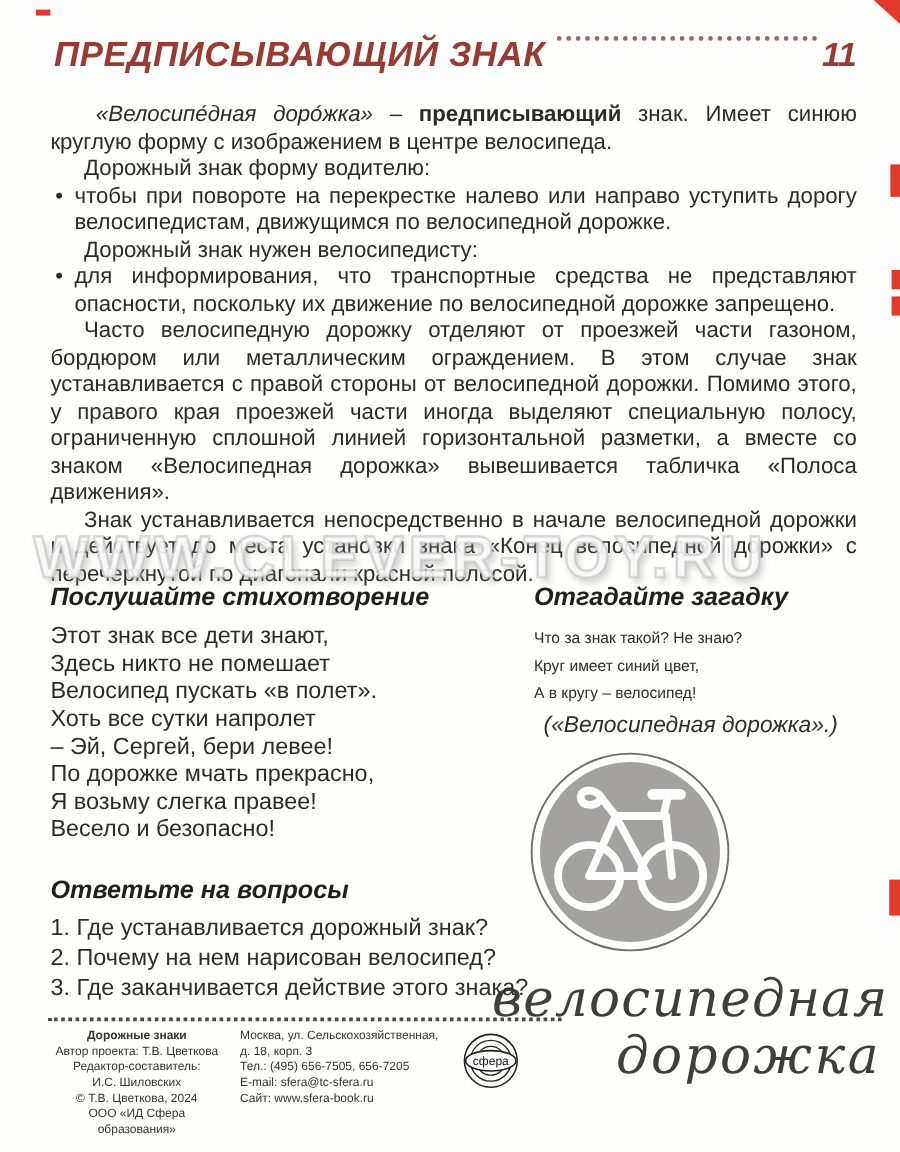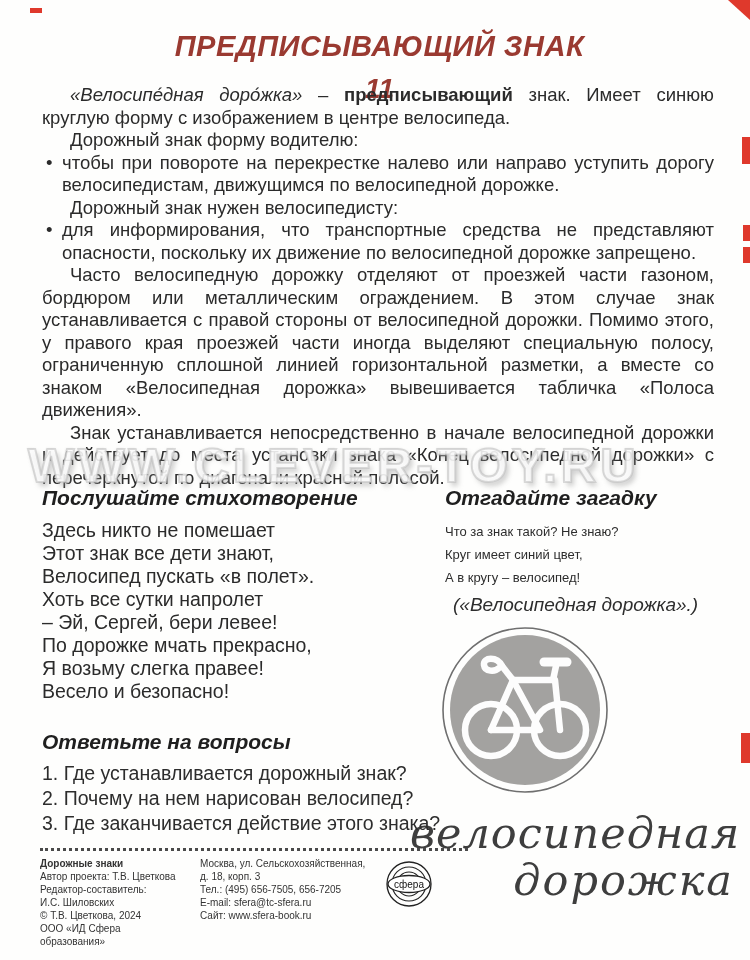--- a/index.html
+++ b/index.html
@@ -4,36 +4,36 @@
 <style>
   html,body{margin:0;padding:0;background:#e8e8e8;}
   .page{
     position:relative;width:750px;height:960px;background:#fefefd;
     font-family:"Liberation Sans",sans-serif;color:#2d2d2d;overflow:hidden;
     margin:0 auto;
   }
   
   .title-row{
     position:absolute;top:30px;left:45px;right:36px;
-    display:flex;align-items:center;color:#9a3a31;flex-direction:column;
+    display:flex;align-items:flex-start;color:#9a3a31;
   }
   .title-text{
     font-size:29px;font-weight:bold;font-style:italic;letter-spacing:.5px;
     white-space:nowrap;line-height:32px;
   }
   .title-leader{flex:1;border-bottom:4px dotted #9a6a64;margin:0 4px 7px 10px;height:0;}
   .page-num{font-size:28px;font-weight:bold;font-style:italic;line-height:32px;}
   
   .body-copy{
     position:absolute;top:84px;left:42px;width:672px;
     font-size:18.5px;line-height:22.5px;text-align:justify;color:#2b2b2b;
   }
   .body-copy p{margin:0;}
   .indent{text-indent:28px;}
-  .term{font-style:italic;}
+  .term{font-style:italic;margin-left:10px;}
   .bullet{position:relative;padding-left:20px;}
   .bullet::before{content:"\2022";position:absolute;left:4px;}
   
   .watermark{
     position:absolute;top:437px;left:28px;right:10px;z-index:5;
     font-size:49px;font-weight:bold;letter-spacing:4px;white-space:nowrap;
     color:rgba(255,255,255,.82);
     -webkit-text-stroke:2px rgba(190,190,190,.55);
     text-shadow:3px 4px 5px rgba(150,150,150,.45), -1px -1px 2px rgba(200,200,200,.35);
     pointer-events:none;
@@ -56,21 +56,21 @@
   .hw2{font-size:43px;line-height:47px;letter-spacing:2px;padding-right:6px;}
   
   .questions-block{position:absolute;top:730px;left:42px;width:420px;}
   .question-lines{margin-top:7px;font-size:19.5px;line-height:25px;}
   
   .footer-rule{position:absolute;top:848px;left:40px;width:428px;border-top:3px dotted #4a4a4a;}
   .footer{
     position:absolute;top:857px;left:40px;display:flex;gap:12px;
     font-size:10px;line-height:13px;color:#333;
   }
-  .footer .col1{width:148px;}
+  .footer .col1{width:148px;text-align:center;}
   .footer .col2{width:172px;}
   .footer-bold{font-weight:bold;}
   .logo{width:50px;height:50px;margin-top:2px;}
   
   .mark{position:absolute;background:#df392c;}
   .mark-tl{top:8px;left:30px;width:12px;height:5px;}
   .mark-corner{
     position:absolute;top:0;right:0;width:0;height:0;
     border-top:20px solid #df392c;border-left:22px solid transparent;
   }
@@ -105,22 +105,22 @@
     <p class="bullet">для информирования, что транспортные средства не представляют опасности, поскольку их движение по велосипедной дорожке запрещено.</p>
     <p class="indent">Часто велосипедную дорожку отделяют от проезжей части газоном, бордюром или металлическим ограждением. В этом случае знак устанавливается с правой стороны от велосипедной дорожки. Помимо этого, у правого края проезжей части иногда выделяют специальную полосу, ограниченную сплошной линией горизонтальной разметки, а вместе со знаком «Велосипедная дорожка» вывешивается табличка «Полоса движения».</p>
     <p class="indent">Знак устанавливается непосредственно в начале велосипедной дорожки и действует до места установки знака «Конец велосипедной дорожки» с перечеркнутой по диагонали красной полосой.</p>
   </div>
 
   <div class="watermark">WWW.CLEVER-TOY.RU</div>
 
   <div class="poem-block">
     <div class="section-heading">Послушайте стихотворение</div>
     <div class="poem-lines">
+      <div>Этот знак все дети знают,</div>
       <div>Здесь никто не помешает</div>
-      <div>Этот знак все дети знают,</div>
       <div>Велосипед пускать «в полет».</div>
       <div>Хоть все сутки напролет</div>
       <div>– Эй, Сергей, бери левее!</div>
       <div>По дорожке мчать прекрасно,</div>
       <div>Я возьму слегка правее!</div>
       <div>Весело и безопасно!</div>
     </div>
   </div>
 
   <div class="riddle-block">

